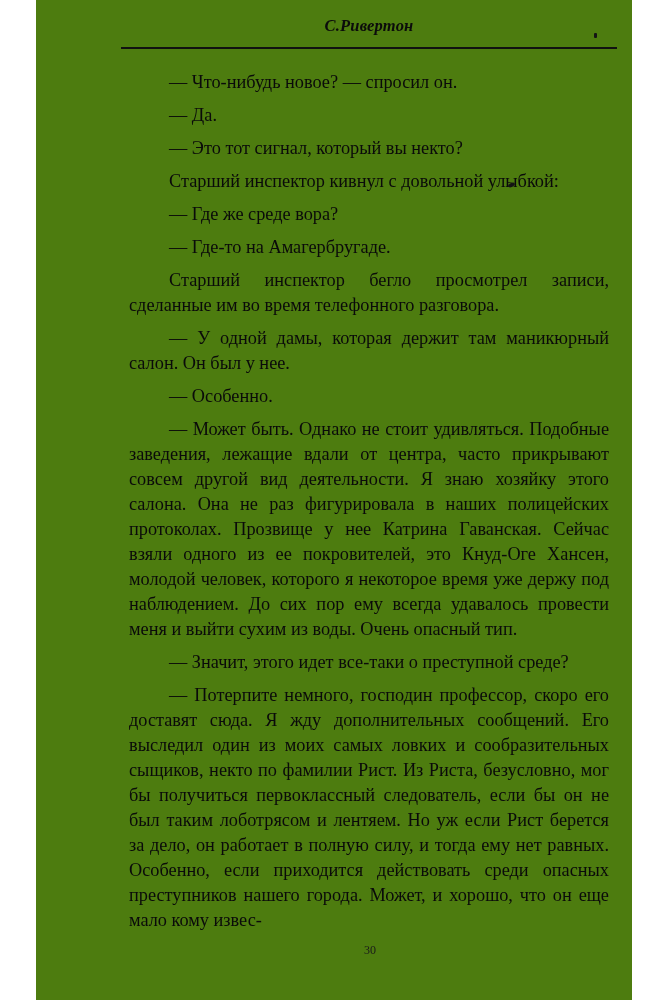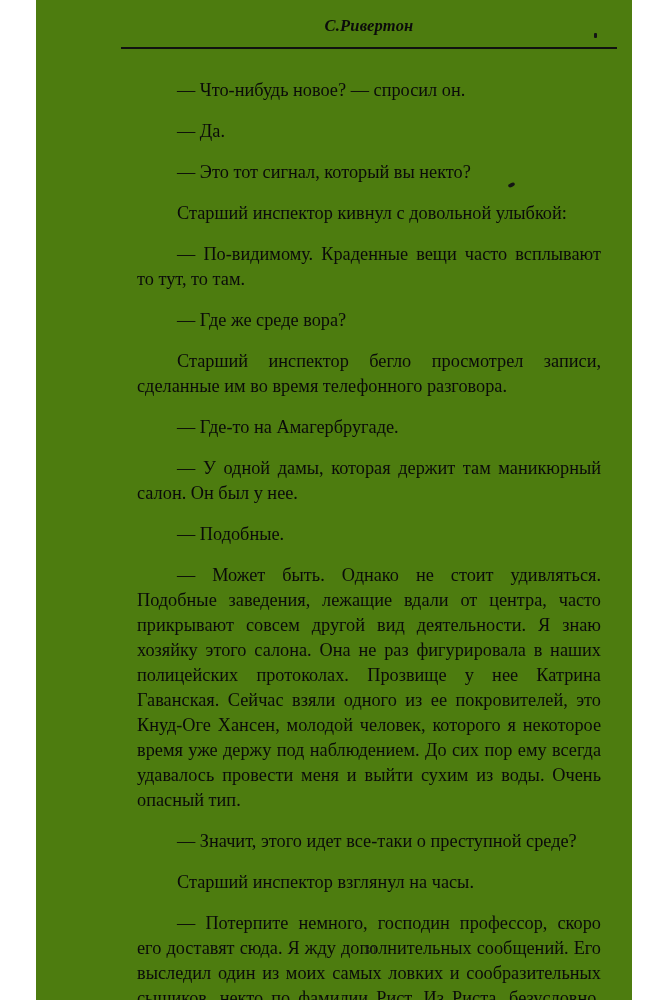--- a/index.html
+++ b/index.html
@@ -43,21 +43,21 @@
   }
 
   
   .textblock {
     position: absolute;
     left: 85px;
     top: 62px;
     width: 496px;
   }
   .para {
-    margin: 16px;
+    margin: 8px;
     font-size: 18.3px;
     line-height: 25.0px;
     text-align: justify;
     text-justify: inter-word;
     color: #0a0a0a;
     -webkit-font-smoothing: none;
   }
   .para.indent {
     text-indent: 40px;
   }
@@ -106,29 +106,27 @@
 
   <div class="running-head">С.Ривертон</div>
 
   <div class="head-rule"></div>
 
   <div class="textblock">
     <p class="para indent">— Что-нибудь новое? — спросил он.</p>
     <p class="para indent">— Да.</p>
     <p class="para indent">— Это тот сигнал, который вы некто?</p>
     <p class="para indent">Старший инспектор кивнул с довольной улыбкой:</p>
-    <p class="para indent">— По-видимому. Краденные вещи часто всплывают то тут, то там.</p>
     <p class="para indent">— Где же среде вора?</p>
+    <p class="para indent">— Где-то на Амагербругаде.</p>
     <p class="para indent">Старший инспектор бегло просмотрел записи, сделанные им во время телефонного разговора.</p>
-    <p class="para indent">— Где-то на Амагербругаде.</p>
     <p class="para indent">— У одной дамы, которая держит там маникюрный салон. Он был у нее.</p>
-    <p class="para indent">— Подобные.</p>
+    <p class="para indent">— Особенно.</p>
     <p class="para indent">— Может быть. Однако не стоит удивляться. Подобные заведения, лежащие вдали от центра, часто прикрывают совсем другой вид деятельности. Я знаю хозяйку этого салона. Она не раз фигурировала в наших полицейских протоколах. Прозвище у нее Катрина Гаванская. Сейчас взяли одного из ее покровителей, это Кнуд-Оге Хансен, молодой человек, которого я некоторое время уже держу под наблюдением. До сих пор ему всегда удавалось провести меня и выйти сухим из воды. Очень опасный тип.</p>
     <p class="para indent">— Значит, этого идет все-таки о преступной среде?</p>
-    <p class="para indent">Старший инспектор взглянул на часы.</p>
     <p class="para indent">— Потерпите немного, господин профессор, скоро его доставят сюда. Я жду дополнительных сообщений. Его выследил один из моих самых ловких и сообразительных сыщиков, некто по фамилии Рист. Из Риста, безусловно, мог бы получиться первоклассный следователь, если бы он не был таким лоботрясом и лентяем. Но уж если Рист берется за дело, он работает в полную силу, и тогда ему нет равных. Особенно, если приходится действовать среди опасных преступников нашего города. Может, и хорошо, что он еще мало кому извес-</p>
   </div>
 
   <div class="speck speck-a"></div>
   <div class="speck speck-b"></div>
 
   <div class="folio">30</div>
 
 </div>
 

